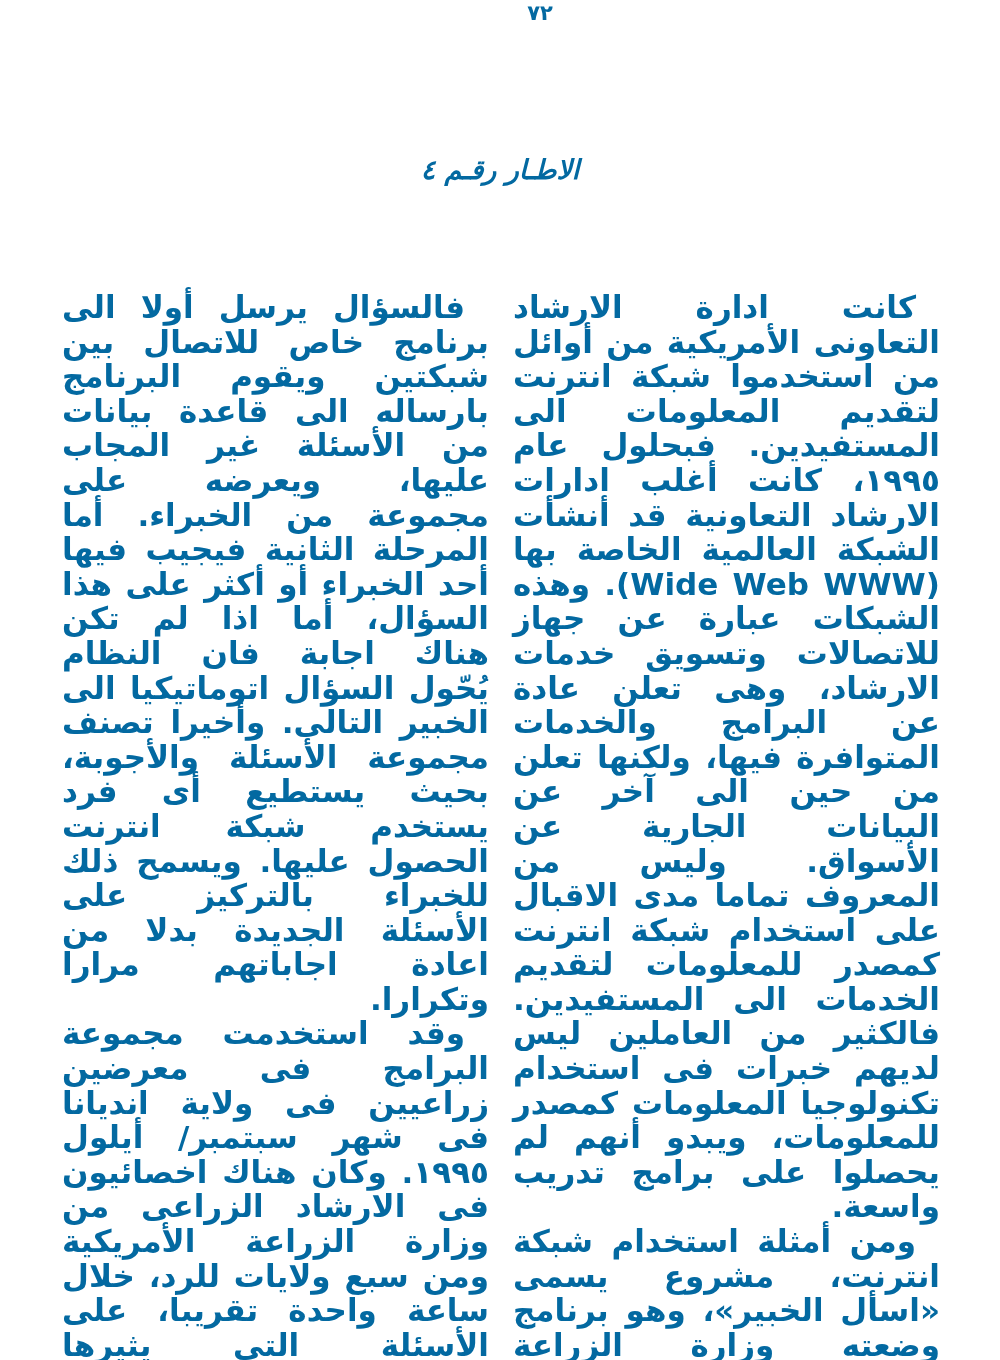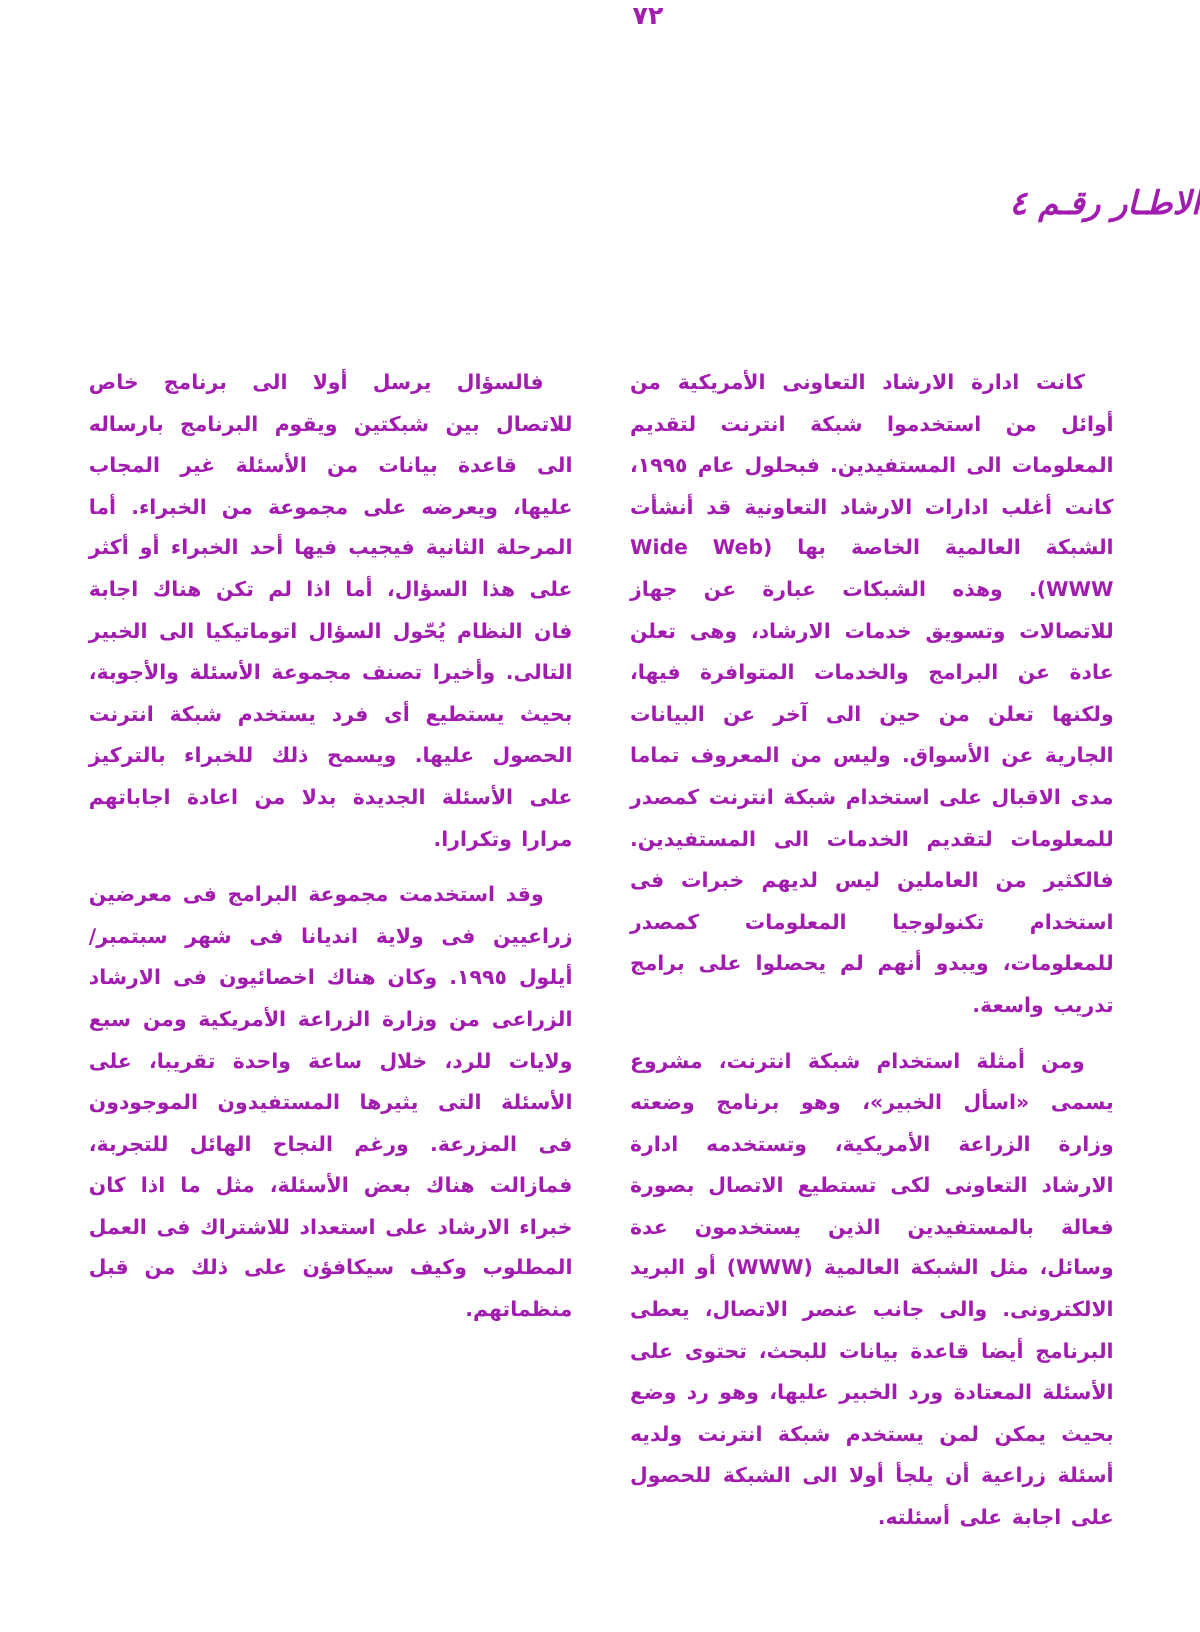--- a/index.html
+++ b/index.html
@@ -5,41 +5,41 @@
   html, body {
     margin: 0;
     padding: 0;
     background: #ffffff;
   }
   .page {
     position: relative;
     width: 1000px;
     height: 1360px;
     background: #ffffff;
-    color: #a21caf;
+    color: #0369a1;
     font-family: "DejaVu Sans", sans-serif;
     direction: rtl;
     overflow: hidden;
   }
   .page-number {
     position: absolute;
     top: 1px;
     left: 80px;
     width: 920px;
     text-align: center;
     font-size: 21px;
     font-weight: 700;
     letter-spacing: 1px;
   }
   .header-block {
     position: absolute;
     top: 154px;
     left: 0;
     width: 100%;
-    text-align: right;
+    text-align: center;
   }
   .box-label {
     font-size: 27px;
     font-style: italic;
     font-weight: 700;
   }
   .box-title {
     font-size: 30px;
     font-weight: 700;
     margin: 9px 0 0 0;
@@ -49,22 +49,22 @@
     top: 290px;
     left: 62px;
     width: 878px;
     display: flex;
     gap: 24px;
   }
   .column {
     width: 427px;
   }
   p.para {
-    margin: 12px;
-    font-size: 17px;
+    margin: 0;
+    font-size: 31px;
     font-weight: 700;
     line-height: 34.6px;
     text-align: justify;
     text-justify: inter-word;
     text-indent: 24px;
     word-spacing: 2px;
   }
 </style>
 </head>
 <body>

